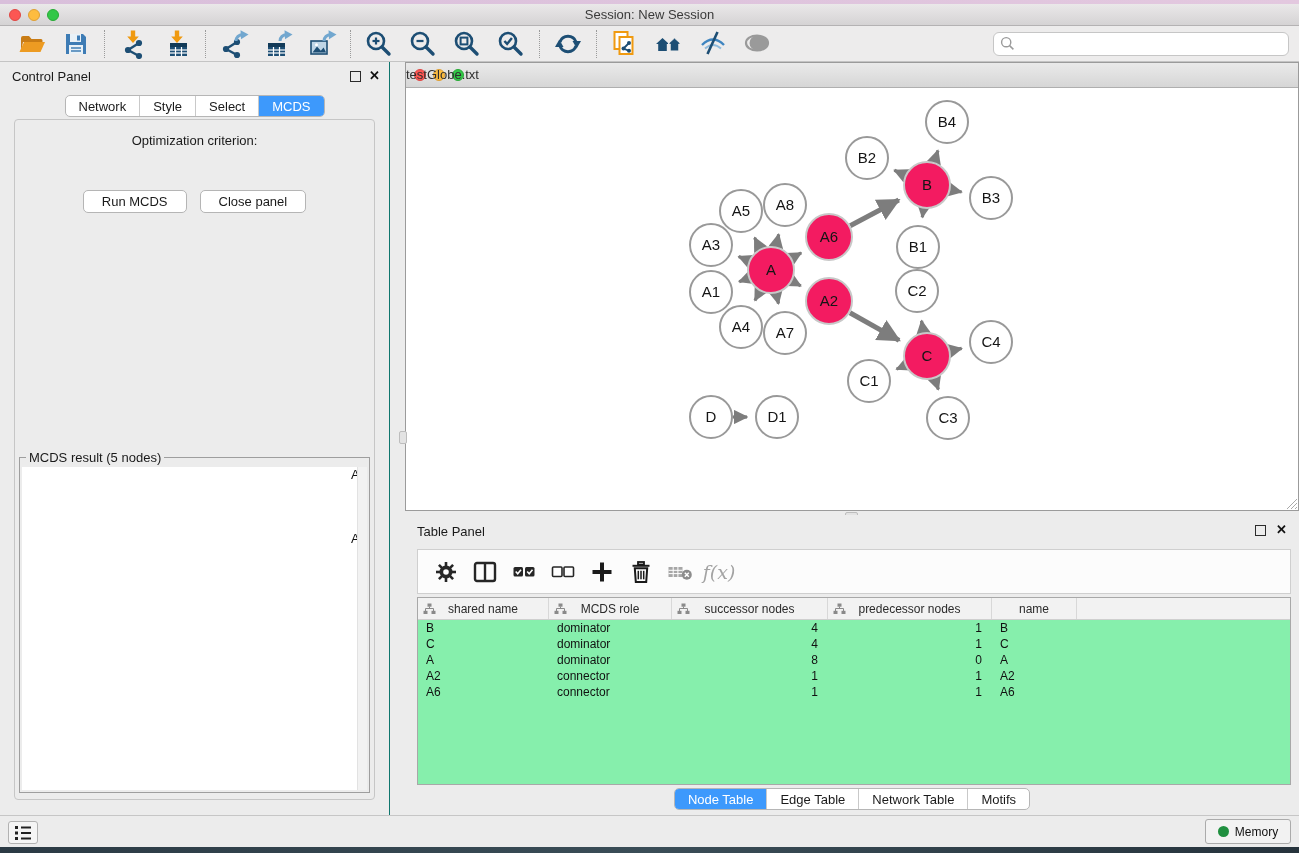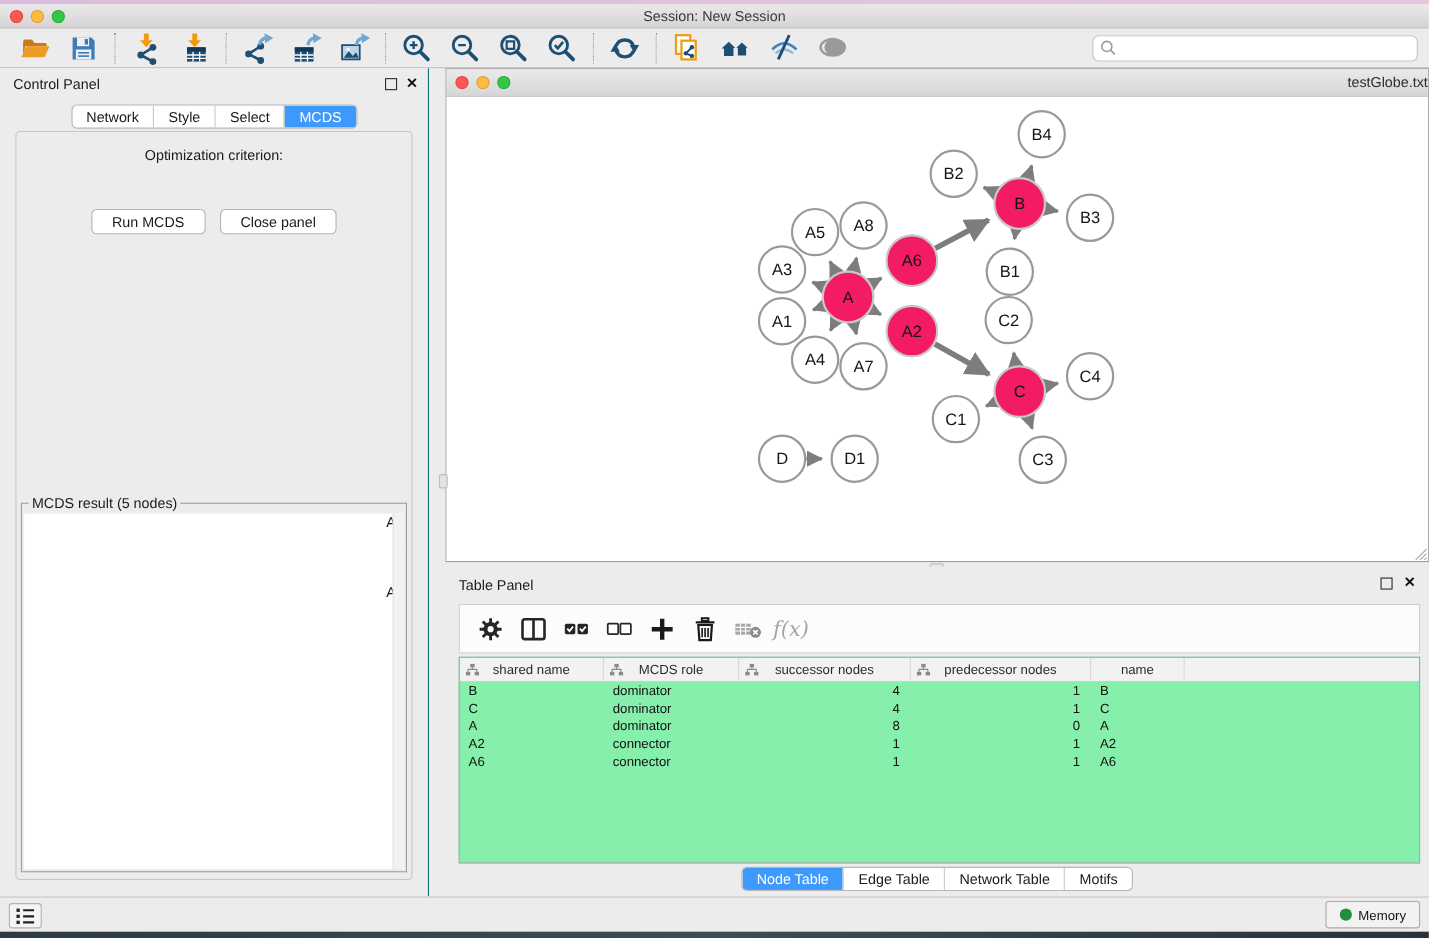--- a/index.html
+++ b/index.html
@@ -55,22 +55,22 @@
   .result-group { position:absolute; left:4px; right:4px; top:337px; bottom:6px; border:1px solid #9E9E9E;text-align:right; }
   .result-legend { position:absolute; top:-8px; left:6px; background:#ECECEC; padding:0 3px; font-size:13px; color:#1A1A1A; }
   .result-list { position:absolute; left:2px; right:2px; top:9px; bottom:2px; background:#fff; overflow:hidden; }
   .result-item { font-size:13px; line-height:16px; padding-left:5px; color:#111; }
   .result-scroll { position:absolute; right:0; top:0; bottom:0; width:10px; background:#F2F2F2; border-left:1px solid #E2E2E2; }
 
   
   .net-window { position:absolute; left:405px; top:62px; width:894px; height:449px; border:1px solid #9B9B9B; background:#fff; }
   .net-titlebar { position:absolute; left:0; top:0; right:0; height:25px; background:linear-gradient(#EAEAEA,#D6D6D6); border-bottom:1px solid #AFAFAF; }
   .net-titlebar .lights { top:6px; left:8px; }
-  .net-title { position:absolute; left:0; right:0; top:4px; text-align:right; font-size:13px; color:#2E2E2E; }
-  .net-canvas { position:absolute; left:0; right:0; top:25px; bottom:0; background:#fff; }
+  .net-title { position:absolute; left:0; right:0; top:4px; text-align:left; font-size:13px; color:#2E2E2E; }
+  .net-canvas { position:absolute; left:0; right:0; top:25px; bottom:0; background:#fff;border-radius:27px; }
   .resize-corner { position:absolute; right:1px; bottom:1px; width:13px; height:13px; }
 
   
   .grip-v { position:absolute; left:399px; top:431px; width:8px; height:13px; background:#E3E3E3; border:1px solid #BDBDBD; border-radius:2px; }
   .grip-h { position:absolute; left:845px; top:512px; width:13px; height:7px; background:#E3E3E3; border:1px solid #BDBDBD; border-radius:2px; }
 
   
   .table-panel { position:absolute; left:405px; top:515px; width:894px; height:300px; background:#ECECEC; }
   .tp-title { position:absolute; left:12px; top:9px; font-size:13px; color:#1A1A1A; }
   .tp-float { right:33px; top:10px; } .tp-close { right:12px; top:7px; }

